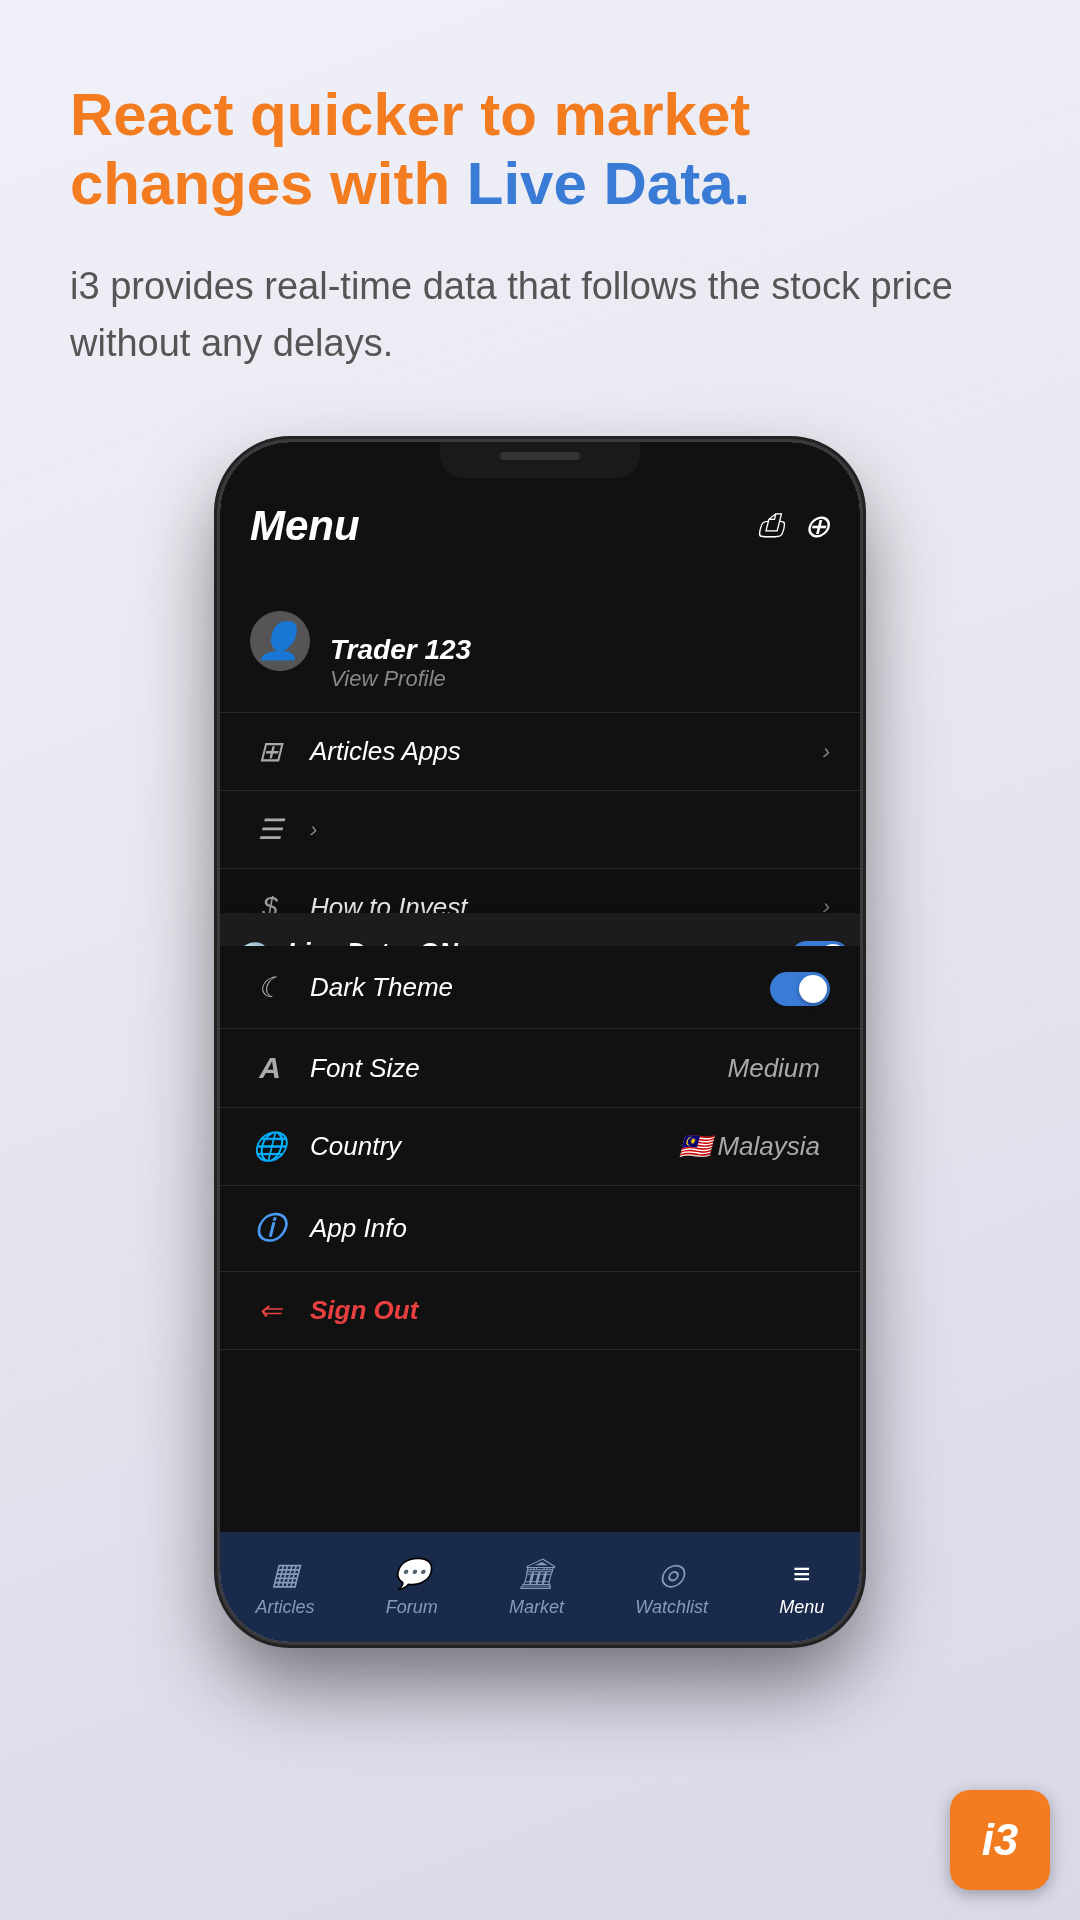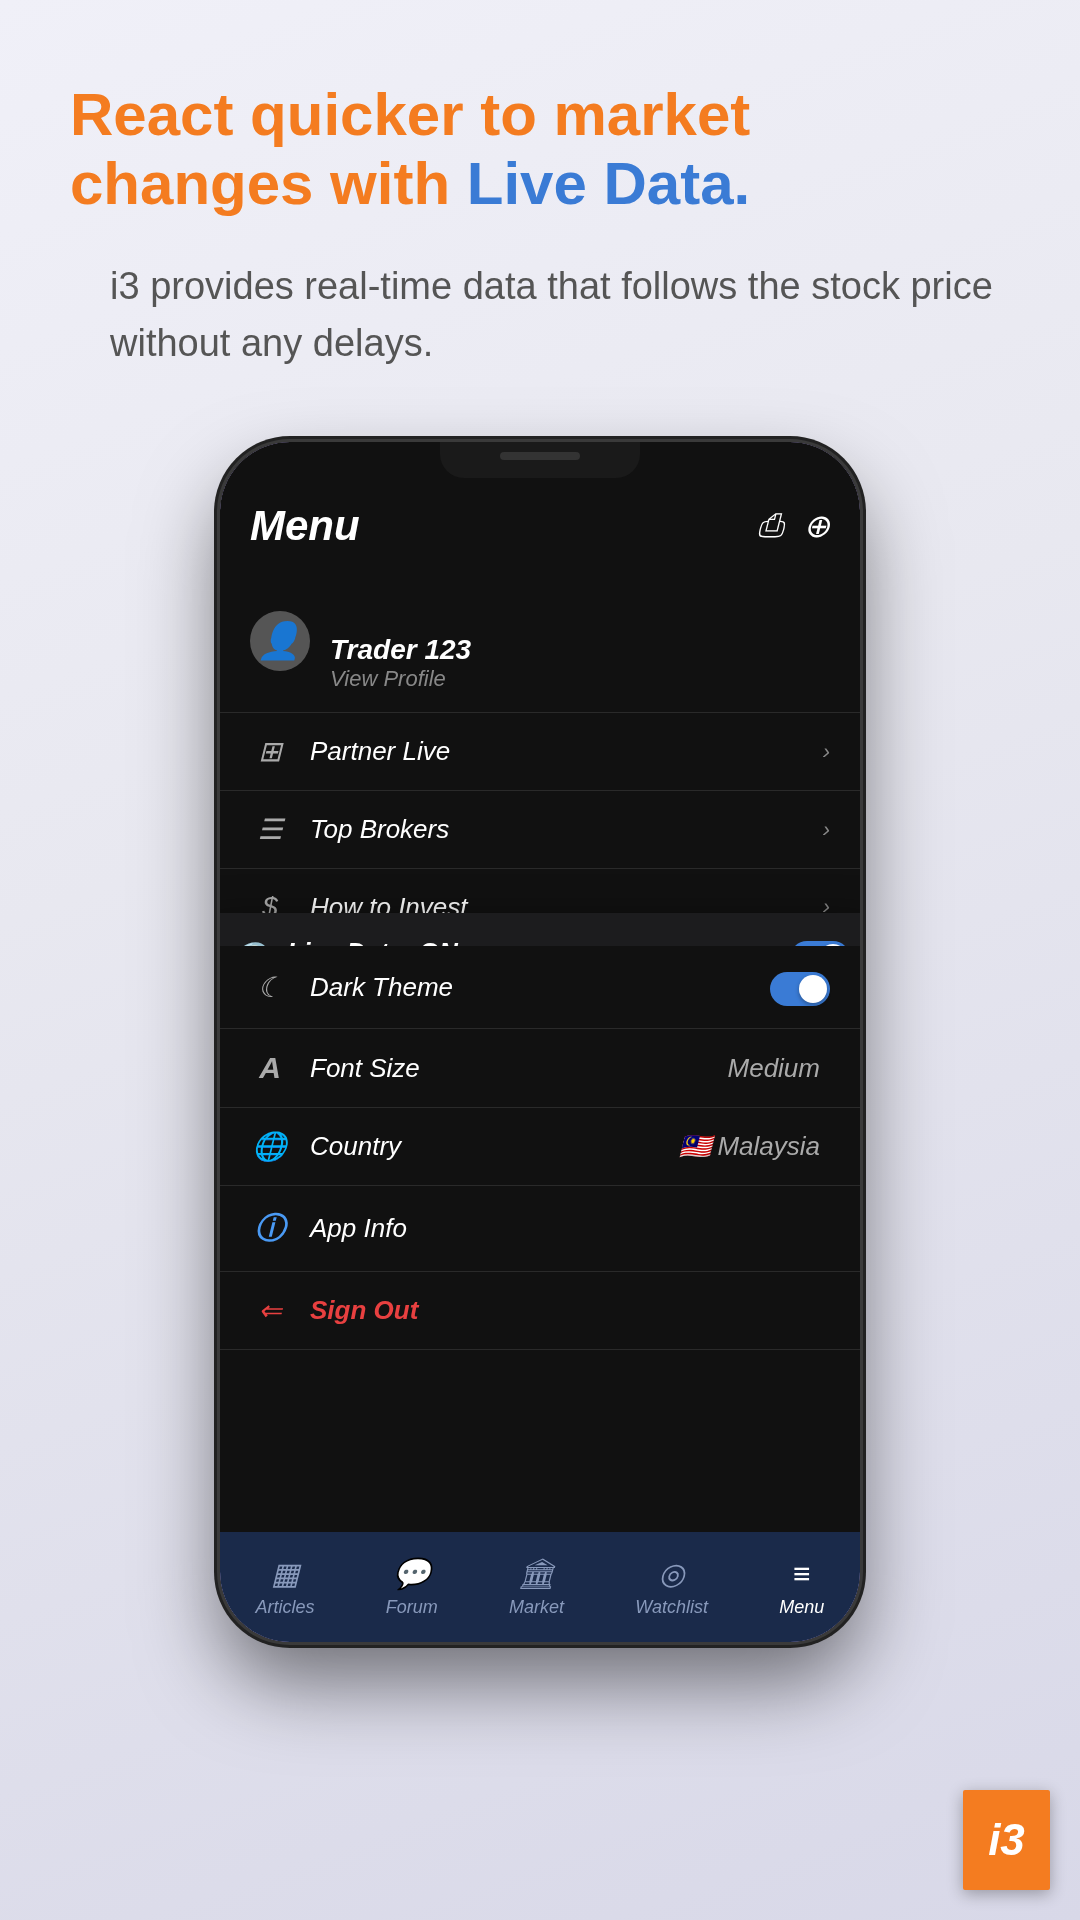--- a/index.html
+++ b/index.html
@@ -26,21 +26,20 @@
     }
 
     .headline-orange { color: #f47c20; }
     .headline-blue { color: #3a7bd5; }
 
     .subtext {
       font-size: 38px;
       color: #555;
       line-height: 1.5;
       font-weight: 400;
-      margin-left: 40px;
     }
 
     
     .phone-wrapper {
       display: flex;
       justify-content: center;
       align-items: flex-start;
       margin-top: 30px;
       padding-bottom: 60px;
       position: relative;
@@ -317,24 +316,24 @@
 
     .nav-label.active {
       color: white;
     }
 
     
     .i3-logo {
       position: absolute;
       bottom: 30px;
       right: 30px;
-      width: 87px;
+      width: 100px;
       height: 100px;
       background: #f47c20;
-      border-radius: 2px;
+      border-radius: 20px;
       display: flex;
       align-items: center;
       justify-content: center;
       box-shadow: 0 4px 16px rgba(0,0,0,0.3);
     }
 
     .i3-logo-text {
       color: white;
       font-size: 44px;
       font-weight: 800;
@@ -389,26 +388,25 @@
         <div class="profile-info">
           <div class="profile-name">Trader 123</div>
           <div class="profile-link">View Profile</div>
         </div>
       </div>
 
       <div class="menu-scroll-area">
 
         <div class="menu-item">
           <span class="menu-item-icon">⊞</span>
-          <span class="menu-item-label">Partner Live</span>
+          <span class="menu-item-label">Articles Apps</span>
           <span class="menu-item-chevron">›</span>
         </div>
         <div class="menu-item">
           <span class="menu-item-icon">☰</span>
-          <span class="menu-item-label">Top Brokers</span>
           <span class="menu-item-chevron">›</span>
         </div>
         <div class="menu-item">
           <span class="menu-item-icon">$</span>
           <span class="menu-item-label">How to Invest</span>
           <span class="menu-item-chevron">›</span>
         </div>
 
         <div class="live-data-popup">
           <span class="live-data-clock">🕐</span>

